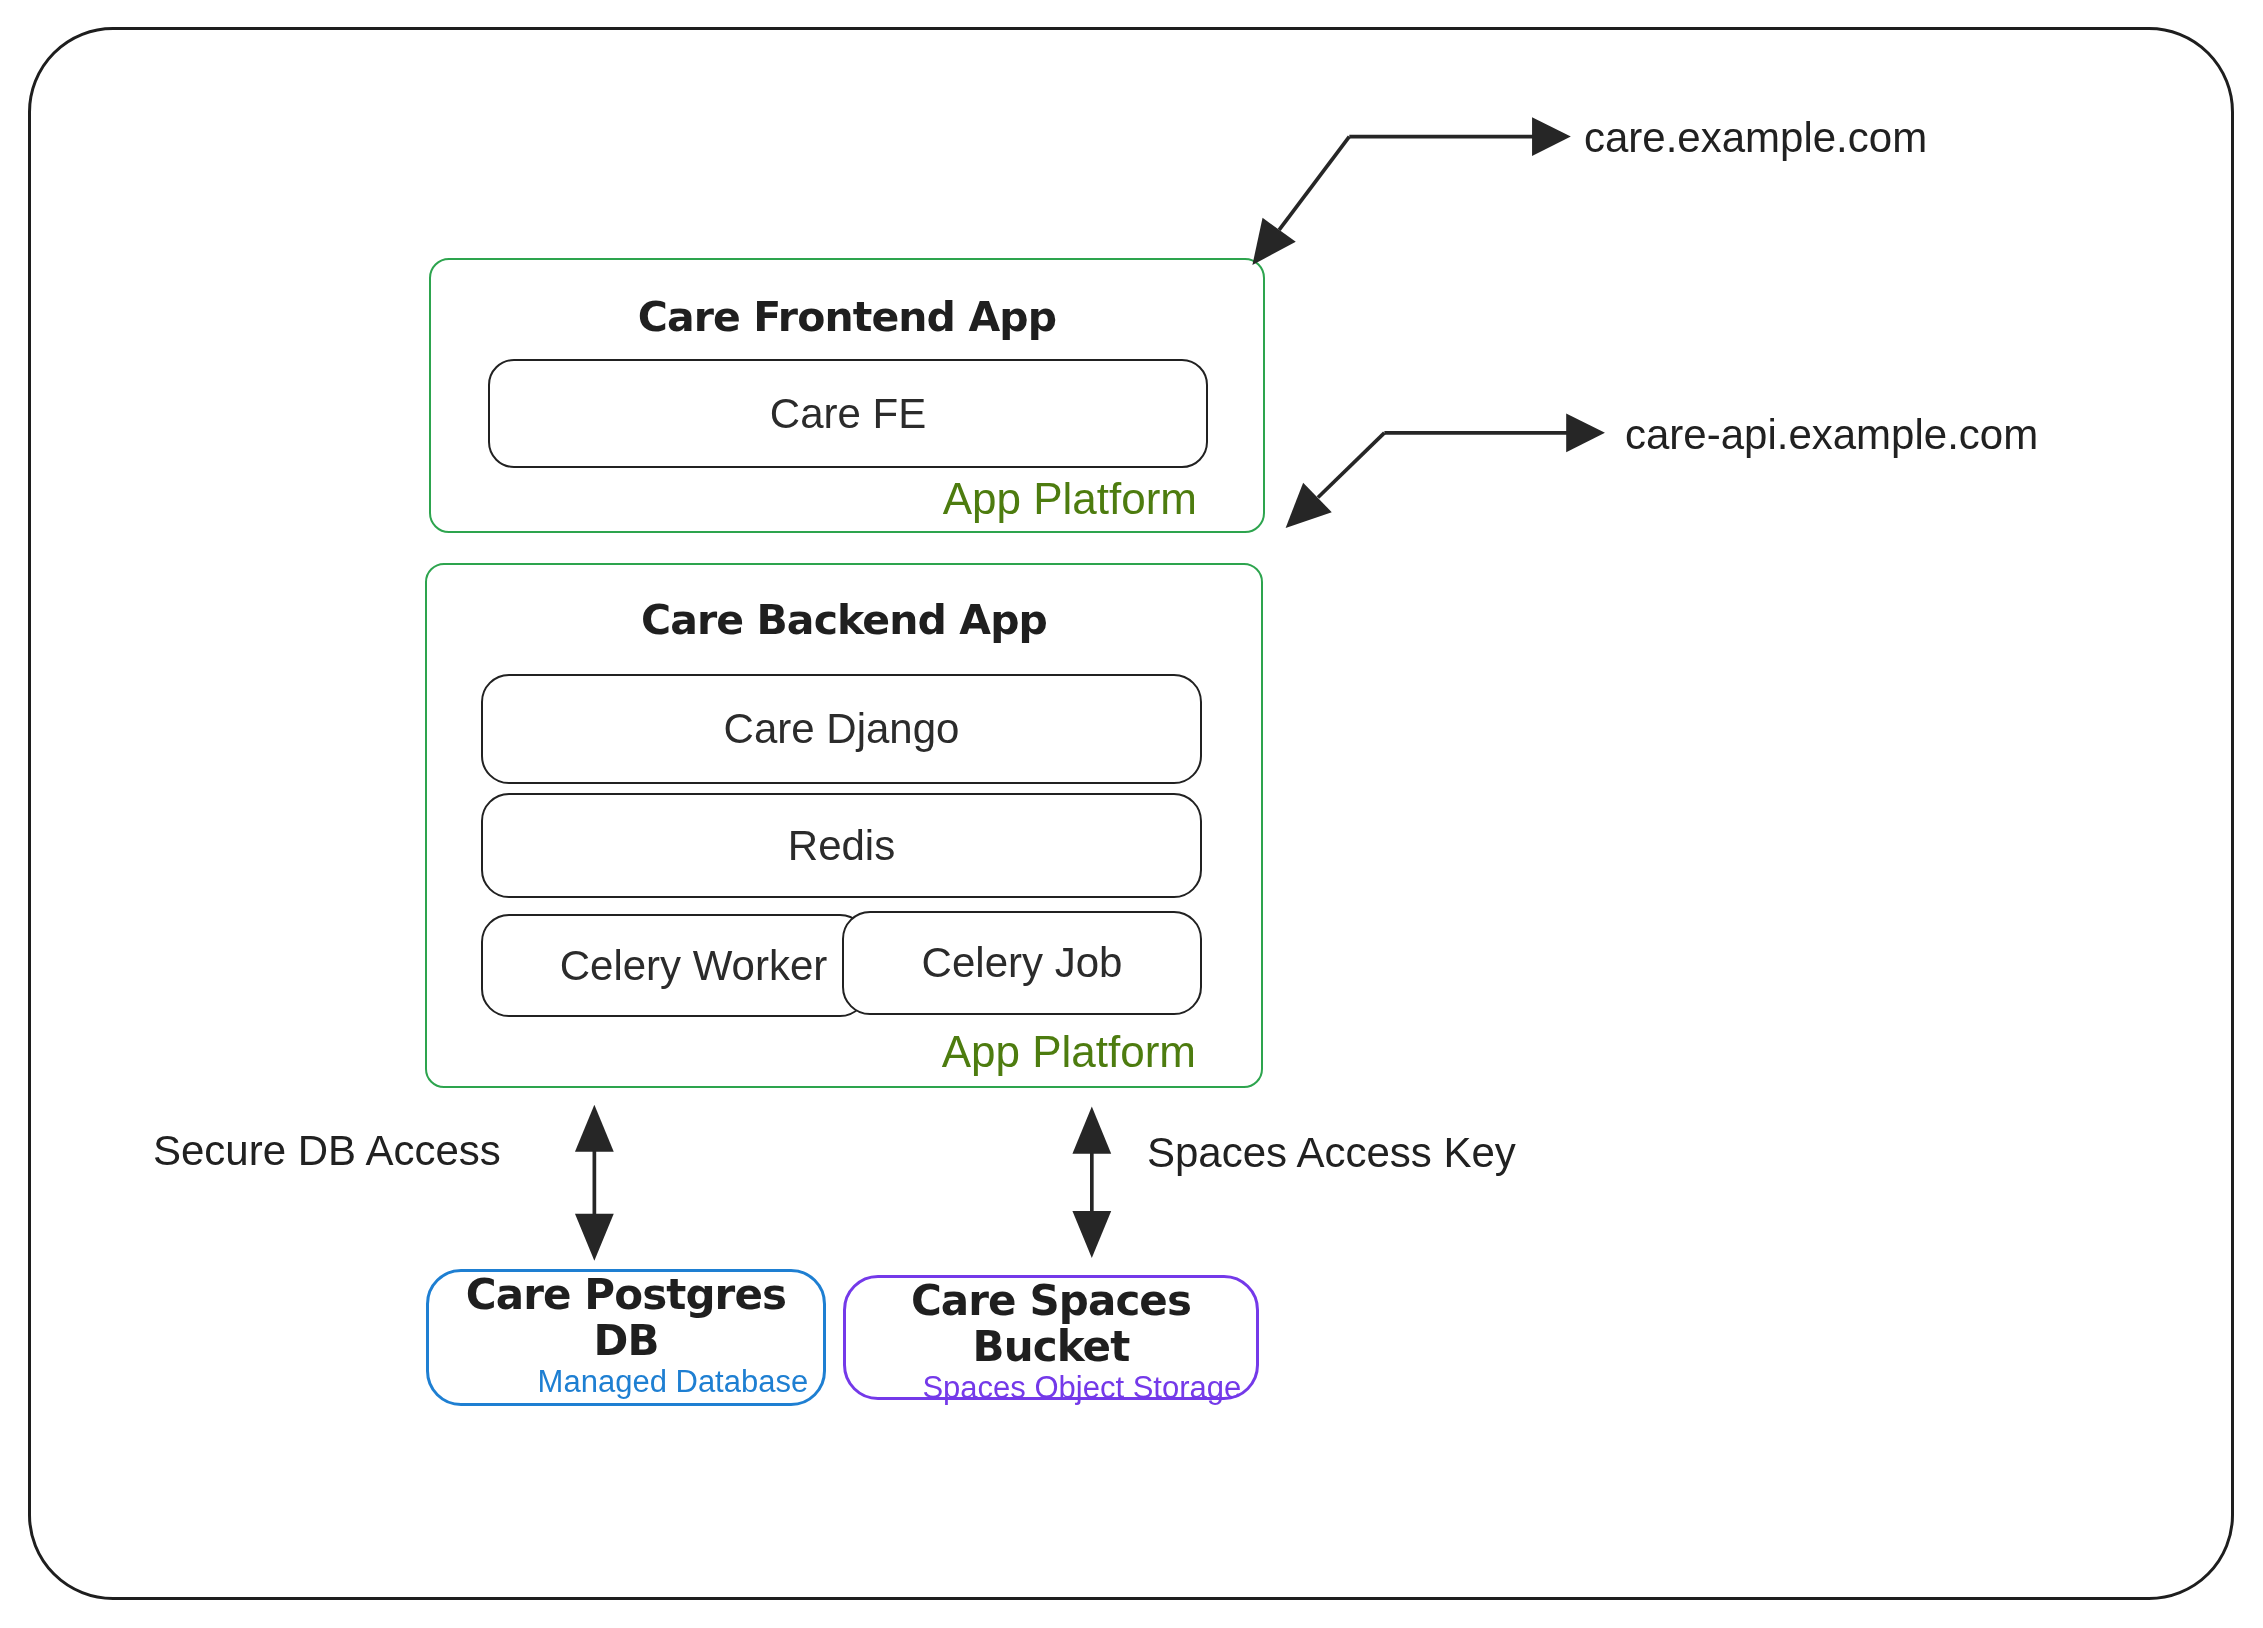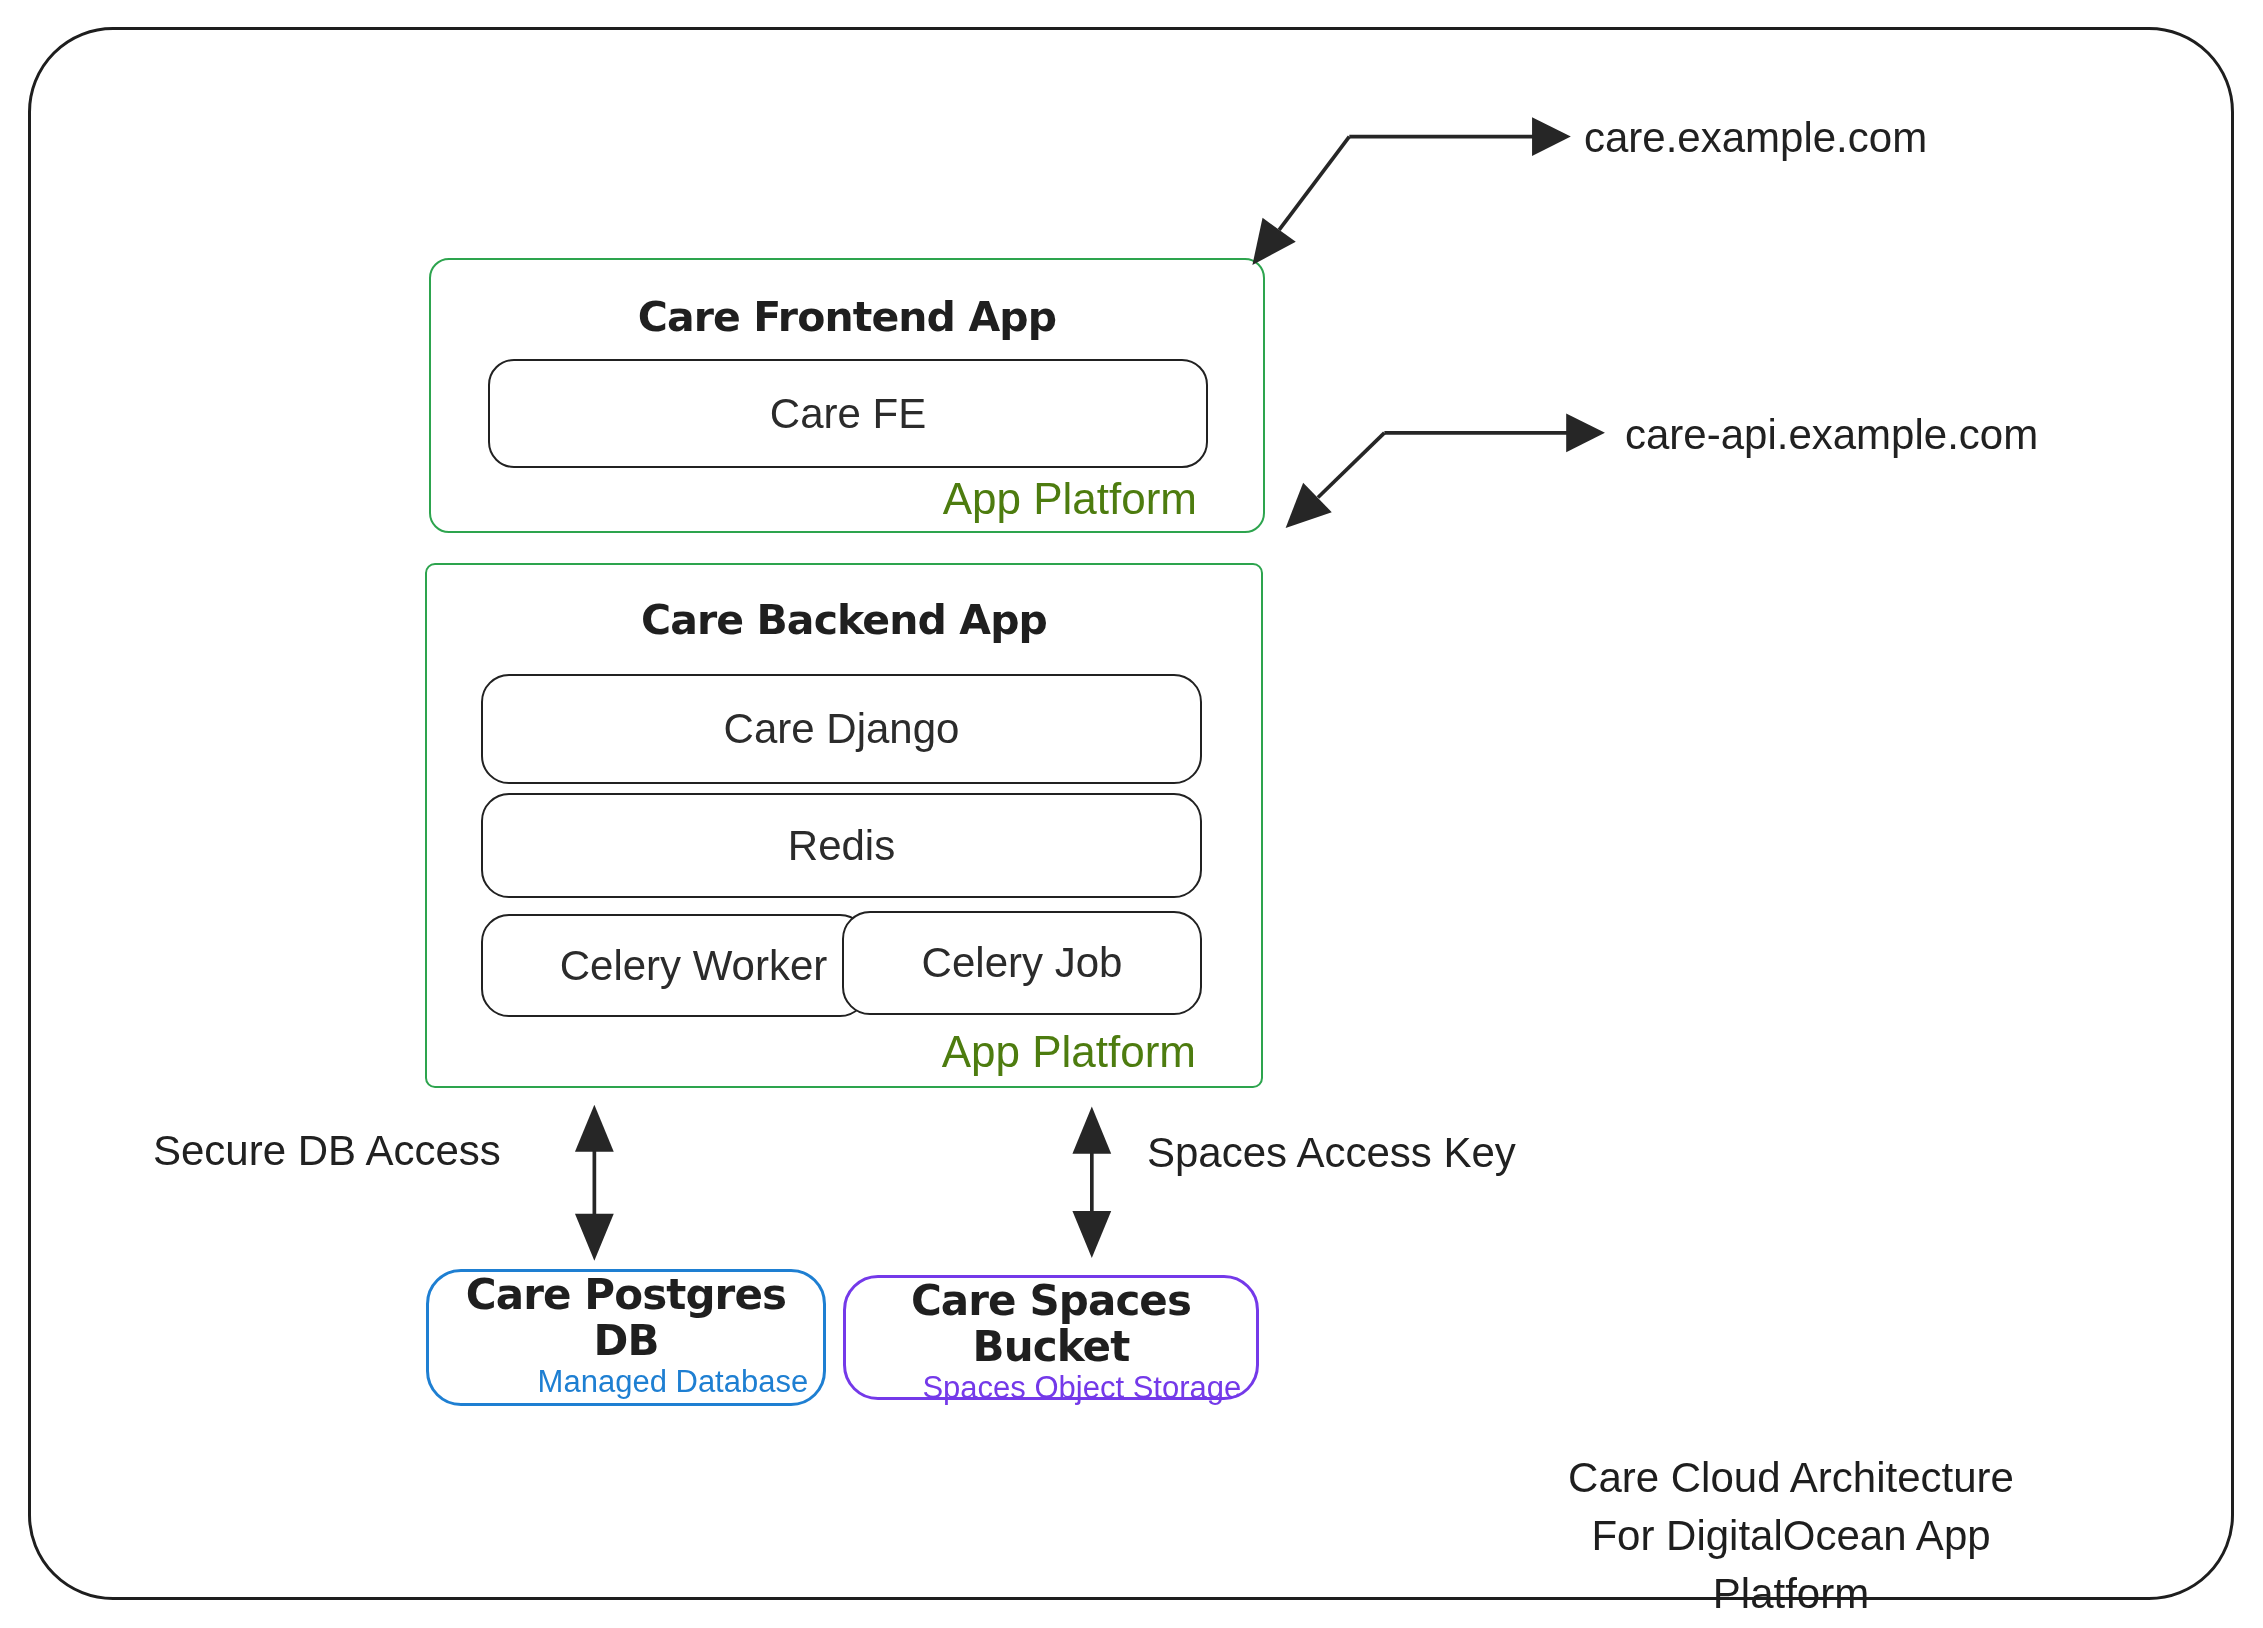--- a/index.html
+++ b/index.html
@@ -9,21 +9,21 @@
   }
   .outer-frame{
     position:absolute;left:28px;top:27px;width:2200px;height:1567px;
     border:3.7px solid #1e1e1e;border-radius:85px;
   }
   
   .group{
     position:absolute;border:2.8px solid #2da44e;background:#ffffff;
   }
   .group.fe{left:429px;top:258px;width:832px;height:271px;border-radius:20px;}
-  .group.be{left:425px;top:563px;width:834px;height:521px;border-radius:10px;}
+  .group.be{left:425px;top:563px;width:834px;height:521px;border-radius:19px;}
   .group-title{
     position:absolute;left:0;width:100%;text-align:center;
     font-family:"DejaVu Sans","Liberation Sans",sans-serif;
     font-weight:800;font-size:41px;letter-spacing:-0.9px;color:#1f1f1f;
   }
   .group.fe .group-title{top:33px;}
   .group.be .group-title{top:31px;}
   .node{
     position:absolute;border:2.8px solid #212121;border-radius:28px;background:#ffffff;
     display:flex;align-items:center;justify-content:center;
@@ -114,24 +114,20 @@
 
   <div class="store db">
     <div class="store-title">Care Postgres DB</div>
     <div class="store-sub">Managed Database</div>
   </div>
   <div class="store bucket">
     <div class="store-title">Care Spaces Bucket</div>
     <div class="store-sub">Spaces Object Storage</div>
   </div>
 
-  <div class="caption">
-    <div>Care Cloud Architecture</div>
-    <div>For DigitalOcean App Platform</div>
-  </div>
 
   <svg class="arrows" width="2263" height="1629" viewBox="0 0 2452 1765">
 
     <g>
       <path class="arrow-line" d="M1462 148 H1666"></path>
       <polygon class="arrow-head" points="1702,148 1660,127 1660,169"></polygon>
       <path class="arrow-line" d="M1462 148 L1386 249"></path>
       <polygon class="arrow-head" points="1357,287 1368,236 1404,262"></polygon>
     </g>
 

